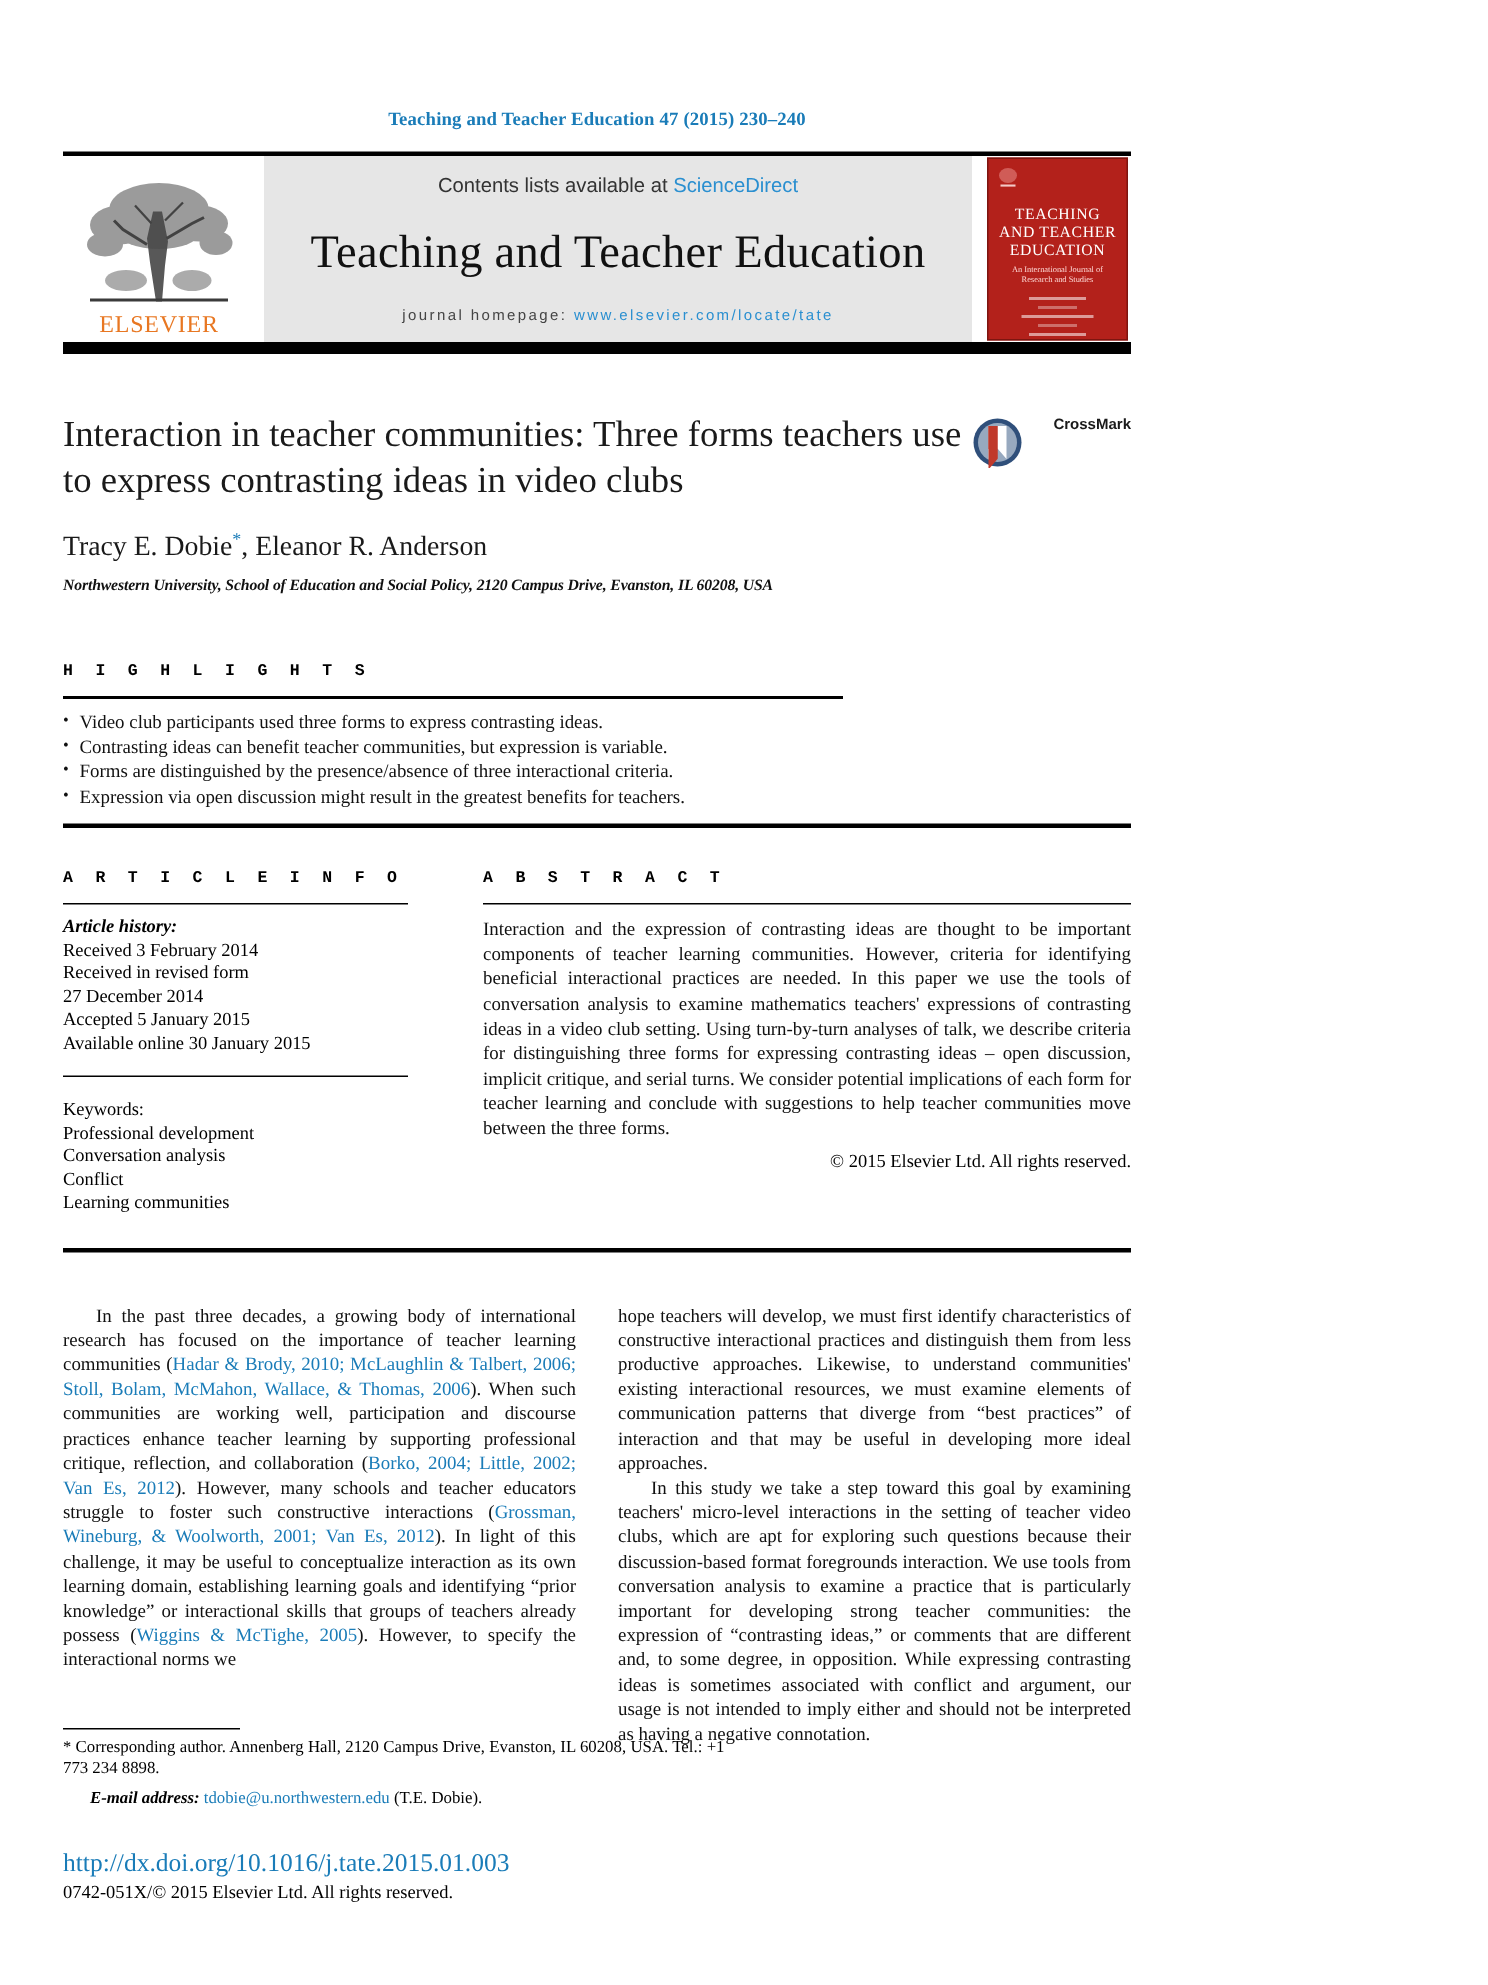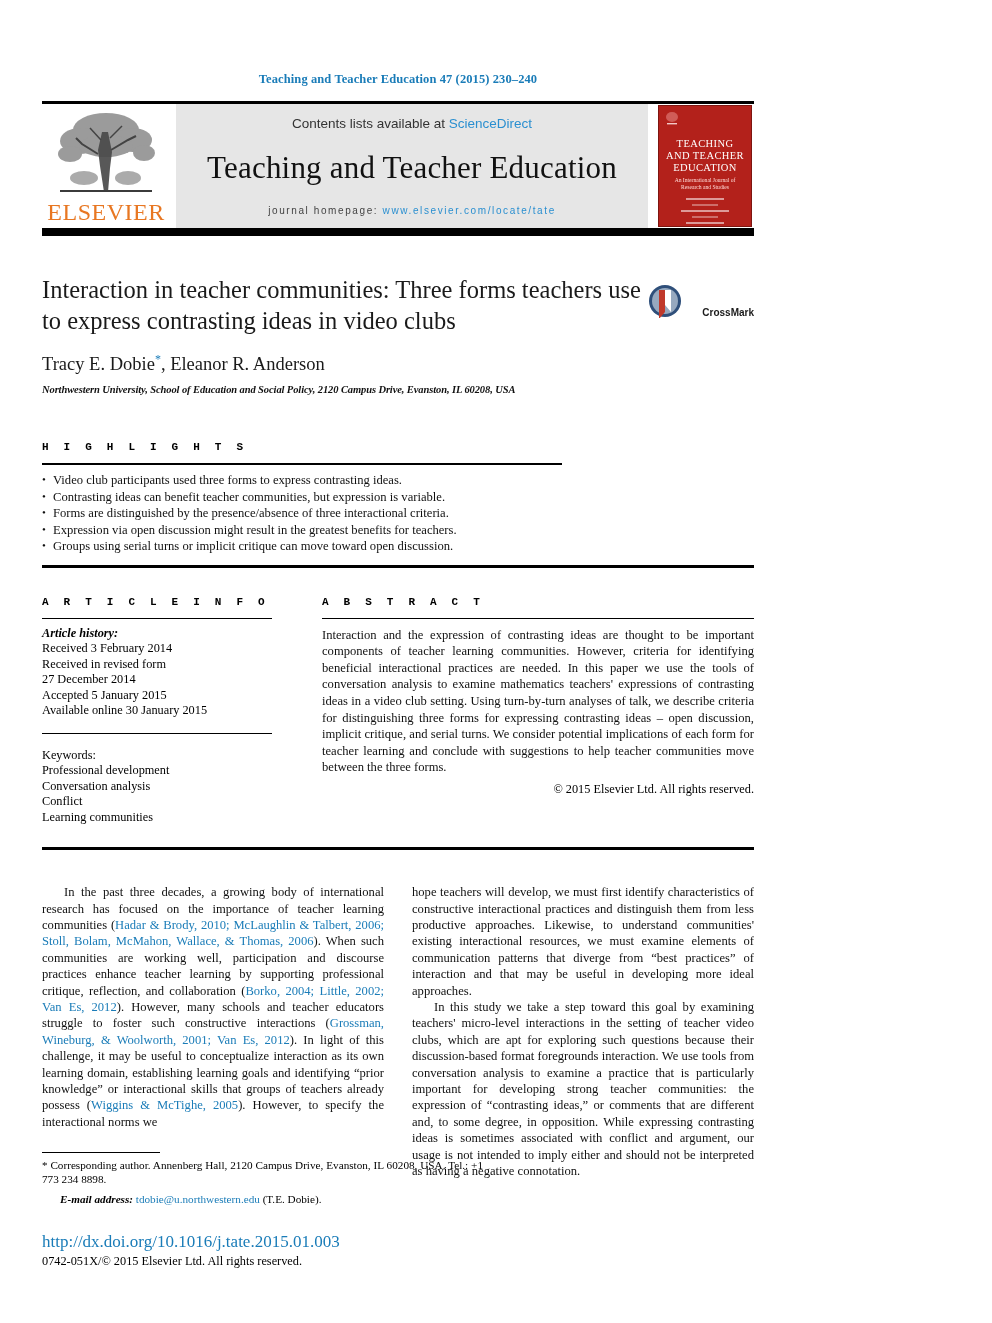--- a/index.html
+++ b/index.html
@@ -50,21 +50,21 @@
     flex: 0 0 128px;
     display: flex;
     flex-direction: column;
     align-items: center;
     justify-content: flex-end;
     padding-bottom: 2px;
   }
   .tree-svg { display:block; }
   .elsevier-word {
     font-family: "Liberation Serif", serif;
-    font-size: 24px;
+    font-size: 16px;
     letter-spacing: 0.5px;
     color: #e87722;
     font-weight: normal;
     margin-top: 1px;
   }
 
   .masthead-center {
     flex: 1 1 auto;
     background: #e6e6e6;
     display: flex;
@@ -166,21 +166,21 @@
     margin-top: 9px;
     font-size: 10.5px;
     font-style: italic;
     font-weight: bold;
     color: #111;
     letter-spacing: -0.1px;
   }
 
   .crossmark {
     display: flex;
-    align-items: flex-end;
+    align-items: flex-start;
     gap: 20px;
     height: 40px;
     margin-top: 4px;
   }
   .crossmark-label {
     font-family: "Liberation Sans", sans-serif;
     font-size: 10px;
     font-weight: bold;
     color: #1a1a1a;
   }
@@ -380,21 +380,20 @@
   </div>
 
   <div class="highlights">
     <div class="section-head">H I G H L I G H T S</div>
     <div class="hl-rule"></div>
     <ul class="hl-list">
       <li>Video club participants used three forms to express contrasting ideas.</li>
       <li>Contrasting ideas can benefit teacher communities, but expression is variable.</li>
       <li>Forms are distinguished by the presence/absence of three interactional criteria.</li>
       <li>Expression via open discussion might result in the greatest benefits for teachers.</li>
-      <li>Groups using serial turns or implicit critique can move toward open discussion.</li>
     </ul>
   </div>
   <div class="big-rule" style="margin-top:10px;border-top-width:3px"></div>
 
   <div class="infoabs">
 
     <div class="col-info">
       <div class="section-head">A R T I C L E   I N F O</div>
       <div class="info-rule"></div>
       <div class="info-body">

